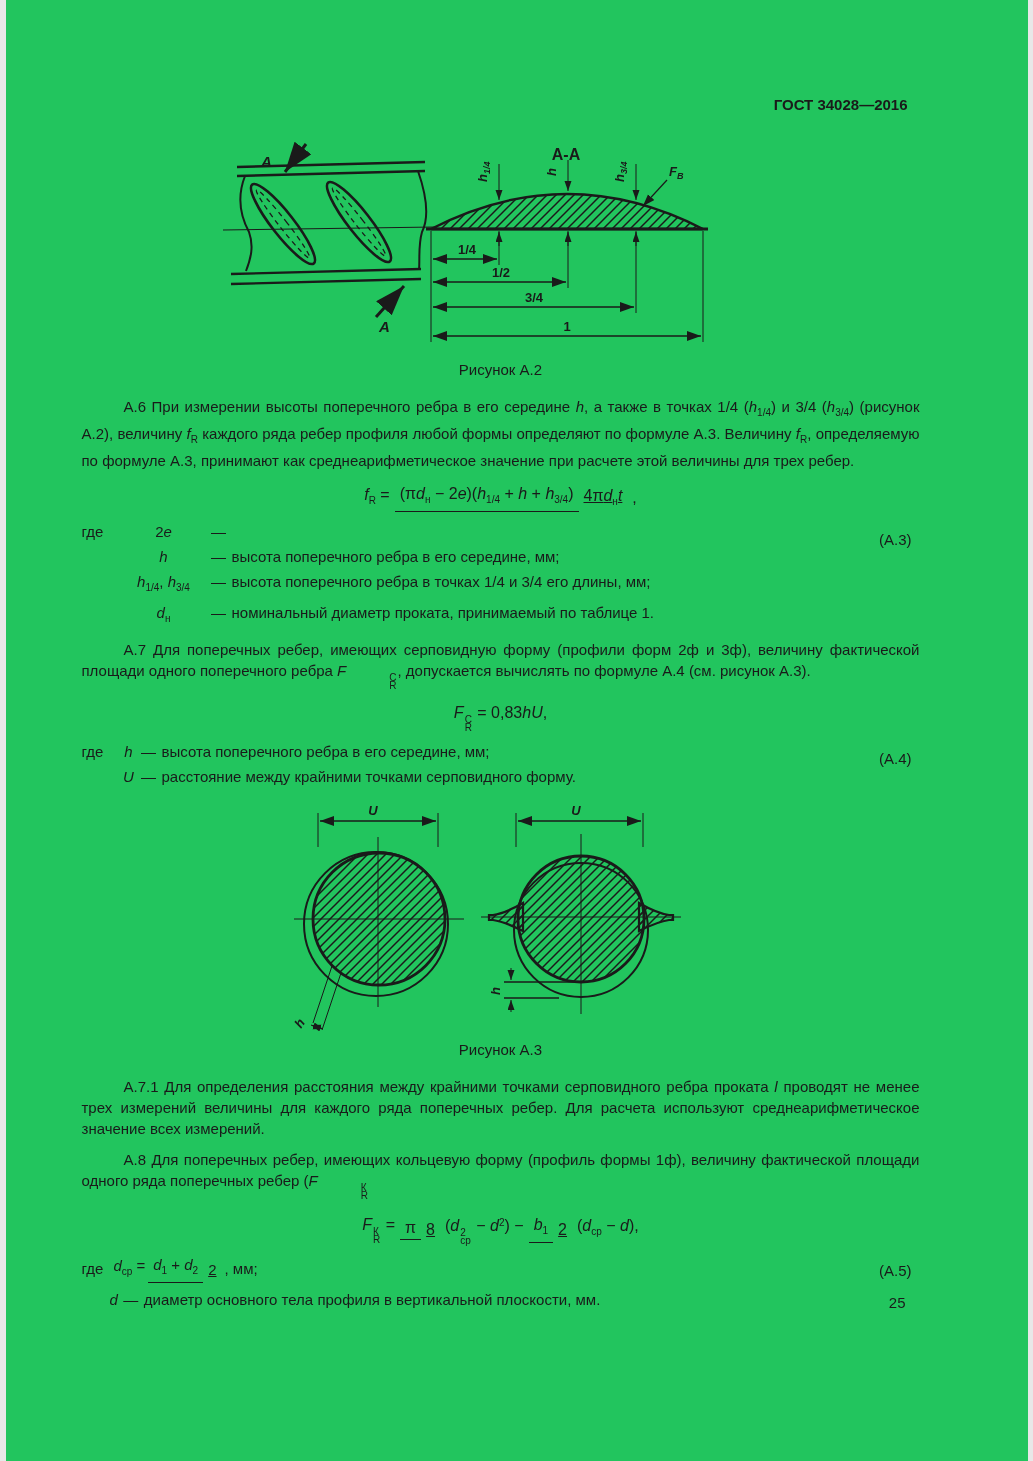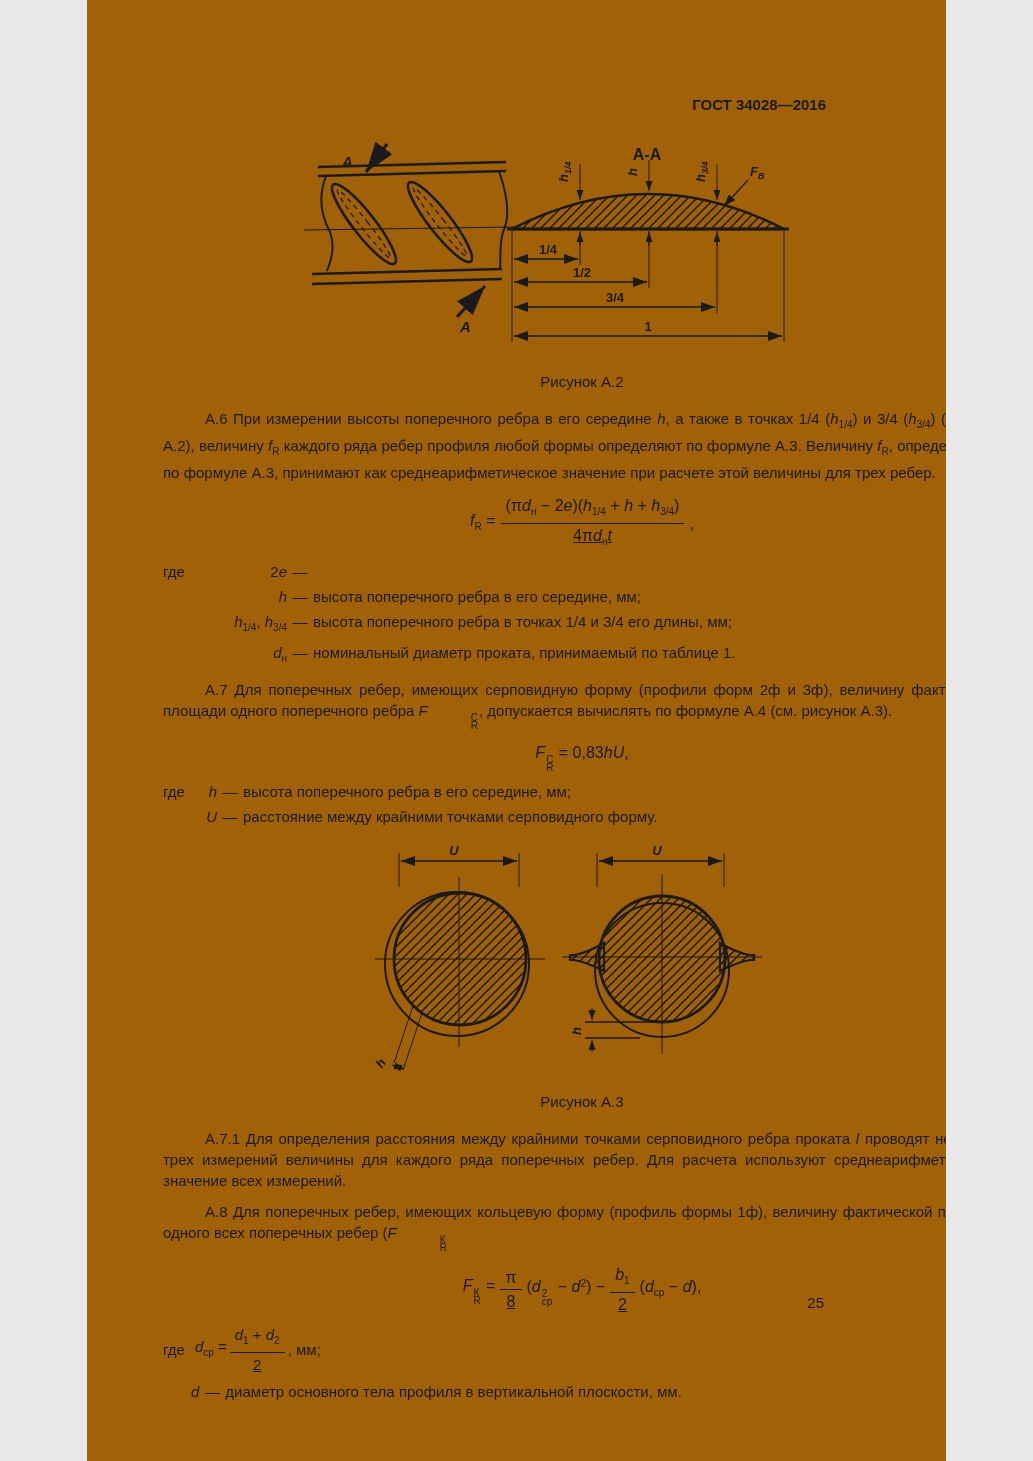--- a/index.html
+++ b/index.html
@@ -1,53 +1,53 @@
 <!DOCTYPE html>
 <html><head>
 <meta charset="utf-8">
 <style>
   html,body{margin:0;padding:0;background:#e8e8e8;}
   .page{
-    position:relative;width:859px;height:1461px;margin:0 auto;
-    background:#a16207;color:#1a1a1a;
+    position:relative;width:1022px;height:1461px;margin:0 auto;
+    background:#22c55e;color:#1a1a1a;
     font-family:"Liberation Sans",sans-serif;font-size:15px;line-height:21px;
     overflow:hidden;
   }
   .header{position:absolute;top:94px;right:120px;font-weight:bold;font-size:15px;}
   .content{position:absolute;left:76px;top:128px;width:838px;}
   .page-number{position:absolute;top:1292px;right:122px;font-size:15px;}
 
   figure{margin:0;}
   .fig-wrap{text-align:center;}
   .fig-a2 svg{display:block;margin:6px auto 0 auto;}
   .fig-a3 svg{display:block;margin:2px auto 0 auto;}
-  figcaption{text-align:center;font-size:15px;margin-top:12px;}
+  figcaption{text-align:center;font-size:15px;margin-top:0;}
 
   p.body-text{margin:16px 0 0 0;text-align:justify;text-indent:42px;}
   p.tight{margin-top:10px;}
 
   .it{font-style:italic;}
   .sub{font-size:10px;vertical-align:-4px;}
   .sup{font-size:10px;vertical-align:5px;}
   .ss{display:inline-flex;flex-direction:column;align-items:flex-start;
       vertical-align:-5px;line-height:8px;margin:0 1px;}
   .ss span{font-size:10px;line-height:8px;}
 
   .formula-row{position:relative;text-align:center;margin:12px 0 0 0;min-height:24px;}
   .formula{display:inline-flex;align-items:center;gap:2px;font-size:16px;}
-  .frac{display:inline-flex;flex-direction:column;align-items:center;
+  .frac{display:inline-flex;flex-direction:row;align-items:center;
         vertical-align:middle;margin:0 3px;}
   .frac .num{display:block;border-bottom:1.4px solid #1a1a1a;padding:0 5px 1px 5px;}
   .frac .den{display:block;padding:1px 5px 0 5px;text-decoration:underline;}
   .formula-number{position:absolute;right:8px;top:50%;transform:translateY(-50%);font-size:15px;margin-top:41px;}
 
   .defs{margin-top:9px;}
   .def-row{display:flex;align-items:baseline;margin-top:4px;}
   .def-lead{flex:0 0 40px;}
-  .def-term{flex:0 0 84px;text-align:right;white-space:nowrap;}
+  .def-term{flex:0 0 84px;text-align:center;white-space:nowrap;}
   .def-term.narrow{flex:0 0 14px;}
   .def-dash{flex:0 0 26px;text-align:center;}
   .def-text{flex:1;}
 
   .defs-a5 .row1{display:flex;align-items:center;margin-top:8px;}
   .defs-a5 .row1 .lead{margin-right:10px;}
   .defs-a5 .row2{display:flex;align-items:baseline;margin-top:6px;margin-left:28px;}
   .defs-a5 .row2 .def-dash{flex:0 0 26px;}
 
   svg text{fill:#1a1a1a;font-family:"Liberation Sans",sans-serif;}
@@ -246,21 +246,21 @@
           <line x1="240" y1="179" x2="240" y2="191" stroke-width="1" marker-end="url(#arr2)"></line>
           <line x1="240" y1="223" x2="240" y2="211" stroke-width="1" marker-end="url(#arr2)"></line>
         </g>
         <text class="svg-var" x="305" y="26" text-anchor="middle">U</text>
         <text class="svg-var" transform="rotate(-90 229 206)" x="229" y="206">h</text>
       </svg>
       <figcaption>Рисунок А.3</figcaption>
     </figure>
 
     <p class="body-text"><span>А.7.1 Для определения расстояния между крайними точками серповидного ребра проката </span><span class="it">l</span><span> проводят не менее трех измерений величины для каждого ряда поперечных ребер. Для расчета используют среднеарифметическое значение всех измерений.</span></p>
-    <p class="body-text tight"><span>А.8 Для поперечных ребер, имеющих кольцевую форму (профиль формы 1ф), величину фактической площади одного всех поперечных ребер (</span><span class="it">F</span><span class="ss">
+    <p class="body-text tight"><span>А.8 Для поперечных ребер, имеющих кольцевую форму (профиль формы 1ф), величину фактической площади одного ряда поперечных ребер (</span><span class="it">F</span><span class="ss">
           <span>К</span>
           <span>R</span>
         </span></p>
 
     <div class="formula-row">
       <span class="formula">
         <span><span class="it">F</span><span class="ss">
               <span>К</span>
               <span>R</span>
             </span><span> = </span></span>

